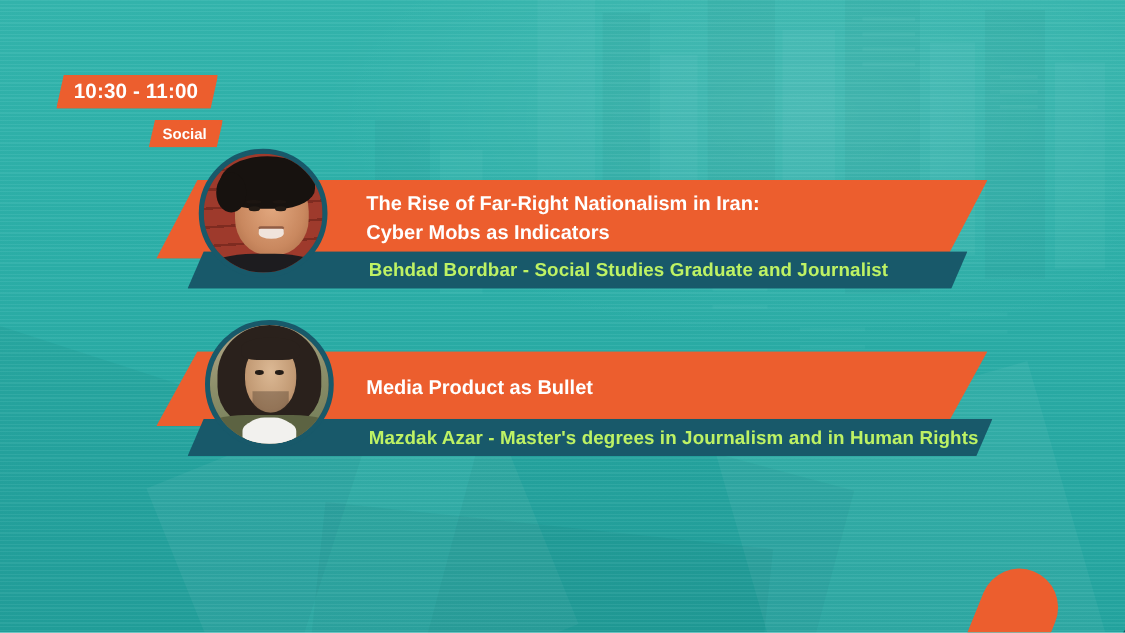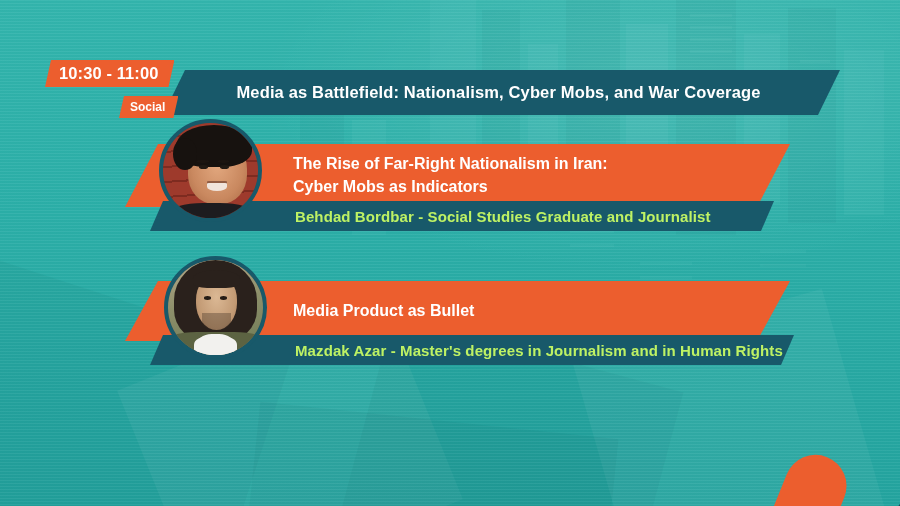--- a/index.html
+++ b/index.html
@@ -324,23 +324,20 @@
   </div>
 
   <div class="scanlines"></div>
 
   <div class="corner-dark"></div>
   <div class="corner-stripe"></div>
   <div class="corner-blob"></div>
 
   <div class="header">
 
-    <div class="title-bar">
-      <span class="title-text">Media as Battlefield: Nationalism, Cyber Mobs, and War Coverage</span>
-    </div>
 
     <div class="time-badge">10:30 - 11:00</div>
 
     <div class="lang-badge">Social</div>
   </div>
 
   <div class="talk talk-1">
 
     <div class="talk-orange">
       <span class="talk-title">The Rise of Far-Right Nationalism in Iran:

